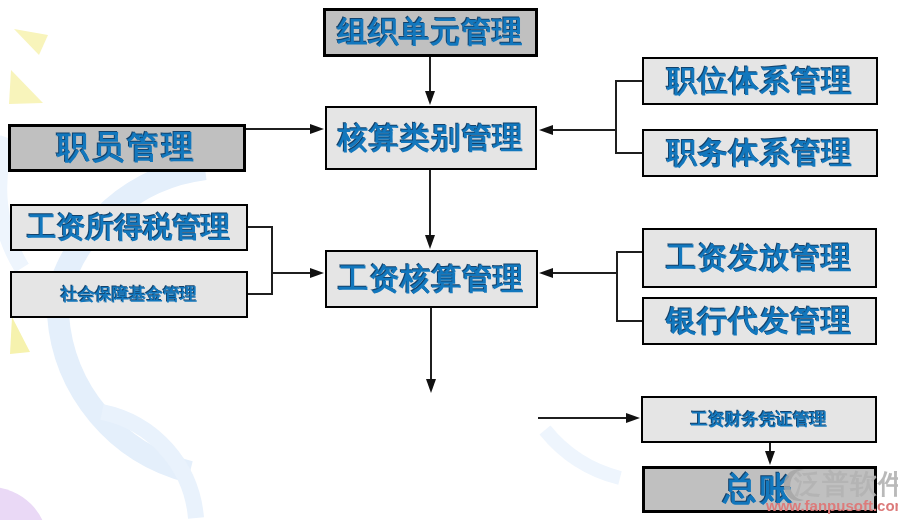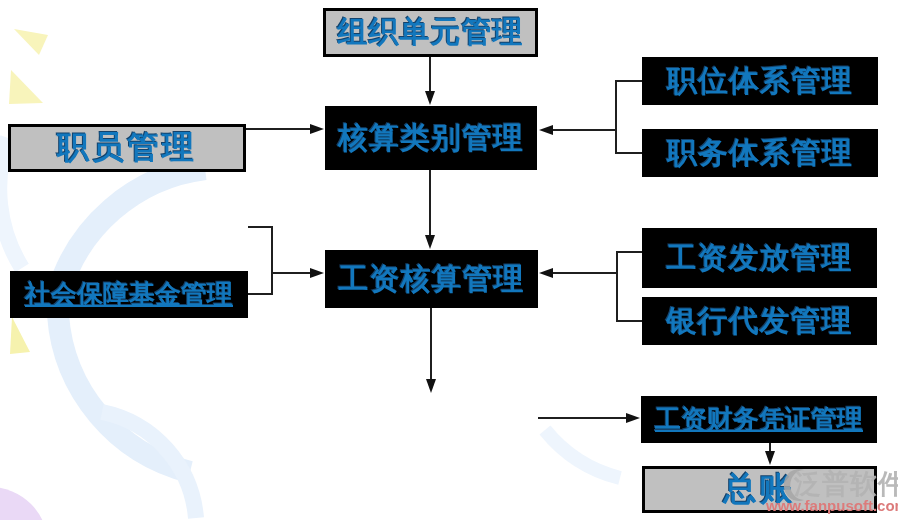--- a/index.html
+++ b/index.html
@@ -6,27 +6,27 @@
   body{width:898px;height:520px;overflow:hidden;background:#ffffff;
        font-family:"DejaVu Serif","Liberation Serif",serif;}
   #stage{position:relative;width:898px;height:520px;background:#ffffff;}
   svg.layer{position:absolute;left:0;top:0;width:898px;height:520px;}
   #bg-layer{z-index:0;}
   #edge-layer{z-index:2;}
   .node{position:absolute;box-sizing:border-box;z-index:3;
         display:flex;align-items:center;justify-content:center;
         color:#1277bd;font-weight:bold;white-space:nowrap;
         text-shadow:-1px -1px 0 #14426b;}
-  .node.white{background:#000000;border:2px solid #000;}
+  .node.white{background:#e5e5e5;border:2px solid #000;}
   .node.gray{background:#c0c0c0;border:3px solid #000;}
   .fs2{font-size:33px;letter-spacing:3px;}
   .fs4{font-size:32px;letter-spacing:3px;}
   .fs6{font-size:30px;letter-spacing:1px;}
   .fs7{font-size:29px;letter-spacing:0px;}
-  .fs8{font-size:26px;letter-spacing:0px;text-decoration:underline;}
+  .fs8{font-size:17px;letter-spacing:0px;}
   
   #n-org       {left:323px;top:8px;  width:215px;height:49px;}
   #n-emp       {left:8px;  top:104px;width:238px;height:48px;margin-top:20px;}
   #n-acct      {left:325px;top:106px;width:212px;height:64px;}
   #n-pos       {left:642px;top:57px; width:236px;height:48px;}
   #n-job       {left:642px;top:129px;width:236px;height:48px;}
   #n-tax       {left:10px; top:204px;width:238px;height:47px;}
   #n-ss        {left:10px; top:271px;width:238px;height:47px;}
   #n-payacct   {left:325px;top:250px;width:213px;height:58px;}
   #n-paysend   {left:642px;top:228px;width:235px;height:60px;}
@@ -96,20 +96,21 @@
       <polygon points="640,418 626,413 626,423"></polygon>
       <polygon points="770,465 765,451 775,451"></polygon>
     </g>
   </svg>
 
   <div id="n-org" class="node gray fs6">组织单元管理</div>
   <div id="n-emp" class="node gray fs4">职员管理</div>
   <div id="n-acct" class="node white fs6">核算类别管理</div>
   <div id="n-pos" class="node white fs6">职位体系管理</div>
   <div id="n-job" class="node white fs6">职务体系管理</div>
+  <div id="n-tax" class="node white fs7">工资所得税管理</div>
   <div id="n-ss" class="node white fs8">社会保障基金管理</div>
   <div id="n-payacct" class="node white fs6">工资核算管理</div>
   <div id="n-paysend" class="node white fs6">工资发放管理</div>
   <div id="n-bank" class="node white fs6">银行代发管理</div>
   <div id="n-voucher" class="node white fs8">工资财务凭证管理</div>
   <div id="n-ledger" class="node gray fs2">总账</div>
 
   <div id="watermark">
     <svg id="wm-logo" width="28" height="36" viewBox="0 0 28 36">
       <path d="M 24,3 A 15,16 0 1 0 24,33 A 11,12 0 1 1 24,3 Z" fill="#a6a6a6" opacity="0.85"></path>

